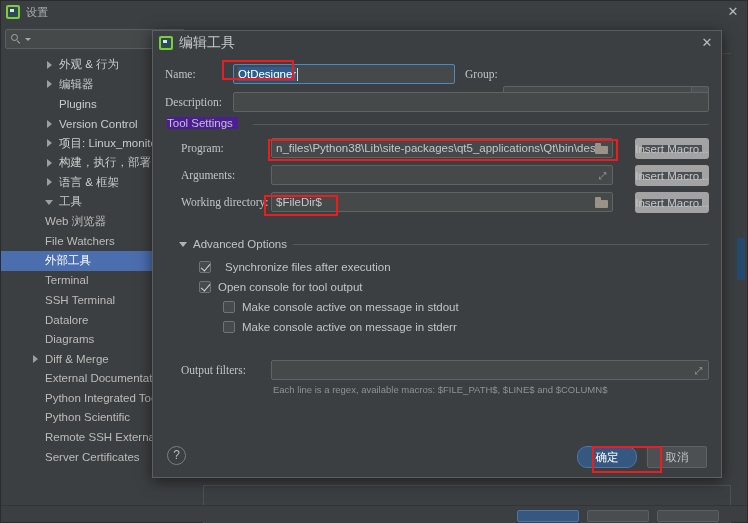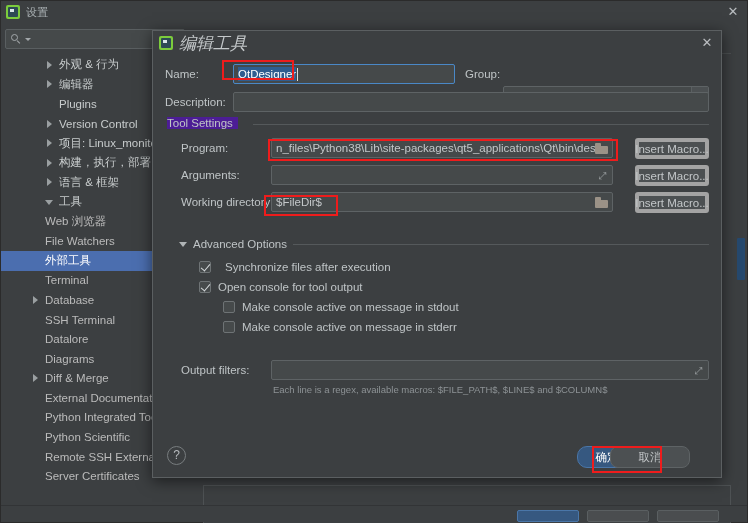--- a/index.html
+++ b/index.html
@@ -215,41 +215,41 @@
   .dlg-titlebar {
     position: relative;
     height: 24px;
     display: flex;
     align-items: center;
     padding-left: 6px;
     background: #3c3f41;
   }
   .dlg-title {
     color: #c4c8ca;
-    font-size: 17px;
-    font-style: italic;
+    font-size: 14px;
   }
   .dlg-close {
     position: absolute;
     right: 7px; top: 5px;
     width: 14px; height: 14px;
     color: #b9bcbf;
     font-size: 13px;
     line-height: 14px;
     text-align: center;
   }
   .dlg-body {
     position: absolute;
     left: 0; right: 0; top: 24px; bottom: 40px;
   }
   .row {
     position: absolute;
     display: flex;
     align-items: center;
     height: 22px;
+    font-family: Liberation Serif, serif;
   }
   .lbl {
     color: #bfc4c6;
     font-size: 11.5px;
     white-space: nowrap;
   }
   .field {
     background: #45494a;
     border: 1px solid #5e6365;
     border-radius: 2px;
@@ -335,21 +335,21 @@
     width: 11px; height: 11px;
     position: relative;
     flex: 0 0 auto;
     color: #a0a5a7;
     font-size: 10px;
     line-height: 11px;
     text-align: center;
   }
   .btn {
     background: #4c5052;
-    border: 4px solid #a3a3a3;
+    border: 7px solid #a3a3a3;
     border-radius: 3px;
     color: #c3c7c9;
     font-size: 11.5px;
     height: 21px;
     display: flex;
     align-items: center;
     justify-content: center;
     white-space: nowrap;
   }
   .adv-header {
@@ -418,25 +418,25 @@
     border: 1px solid #4a76a8;
     border-radius: 10px;
     color: #ffffff;
     font-size: 11.5px;
     display: flex;
     align-items: center;
     justify-content: center;
   }
   .cancel-btn {
     position: absolute;
-    right: 31px; top: 9px;
-    width: 80px; height: 22px;
+    right: 14px; top: 9px;
+    width: 60px; height: 22px;
     background: #4c5052;
     border: 1px solid #5e6365;
-    border-radius: 8px;
+    border-radius: 2px;
     color: #c0c4c6;
     font-size: 11.5px;
     display: flex;
     align-items: center;
     justify-content: center;
   }
 
   
   .redbox {
     position: absolute;
@@ -511,24 +511,20 @@
           <span class="twisty none"></span>
           <span>File Watchers</span>
         </div>
         <div class="tree-row l1 sel">
           <span class="twisty none"></span>
           <span>外部工具</span>
         </div>
         <div class="tree-row l1">
           <span class="twisty none"></span>
           <span>Terminal</span>
-        </div>
-        <div class="tree-row l1">
-          <span class="twisty right"></span>
-          <span>Database</span>
         </div>
         <div class="tree-row l1">
           <span class="twisty none"></span>
           <span>SSH Terminal</span>
         </div>
         <div class="tree-row l1">
           <span class="twisty none"></span>
           <span>Datalore</span>
         </div>
         <div class="tree-row l1">

